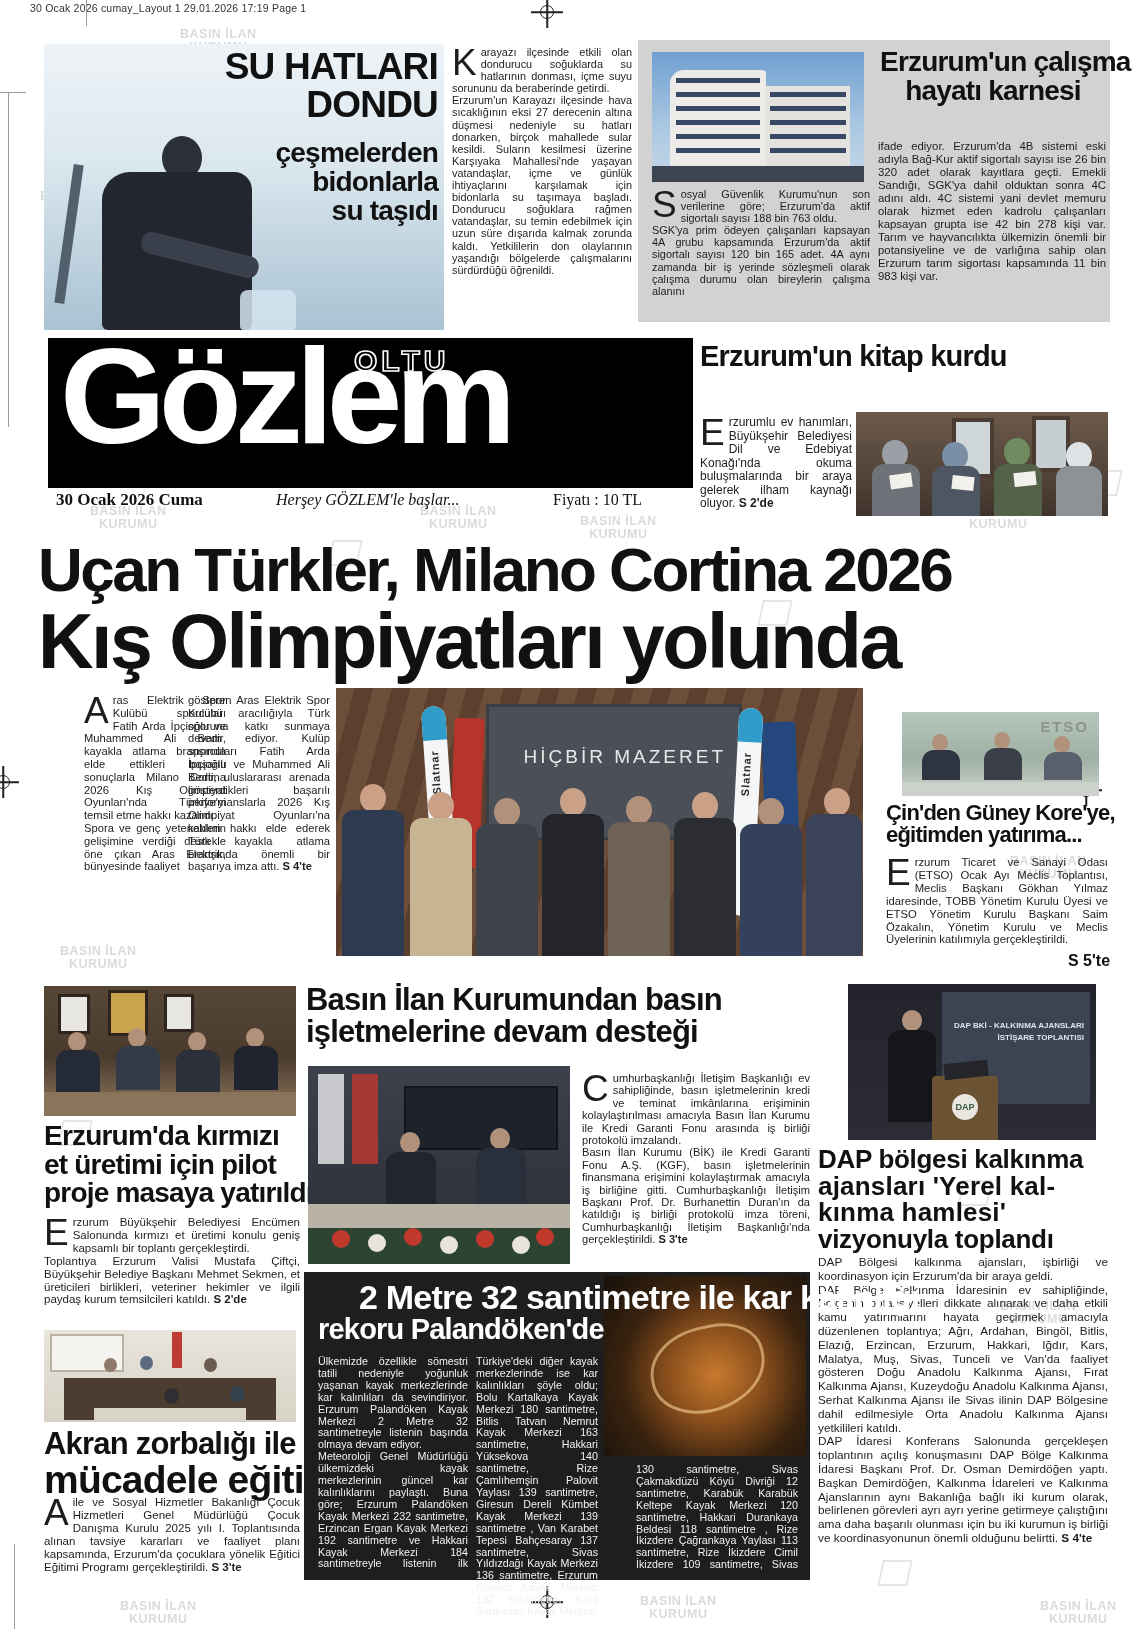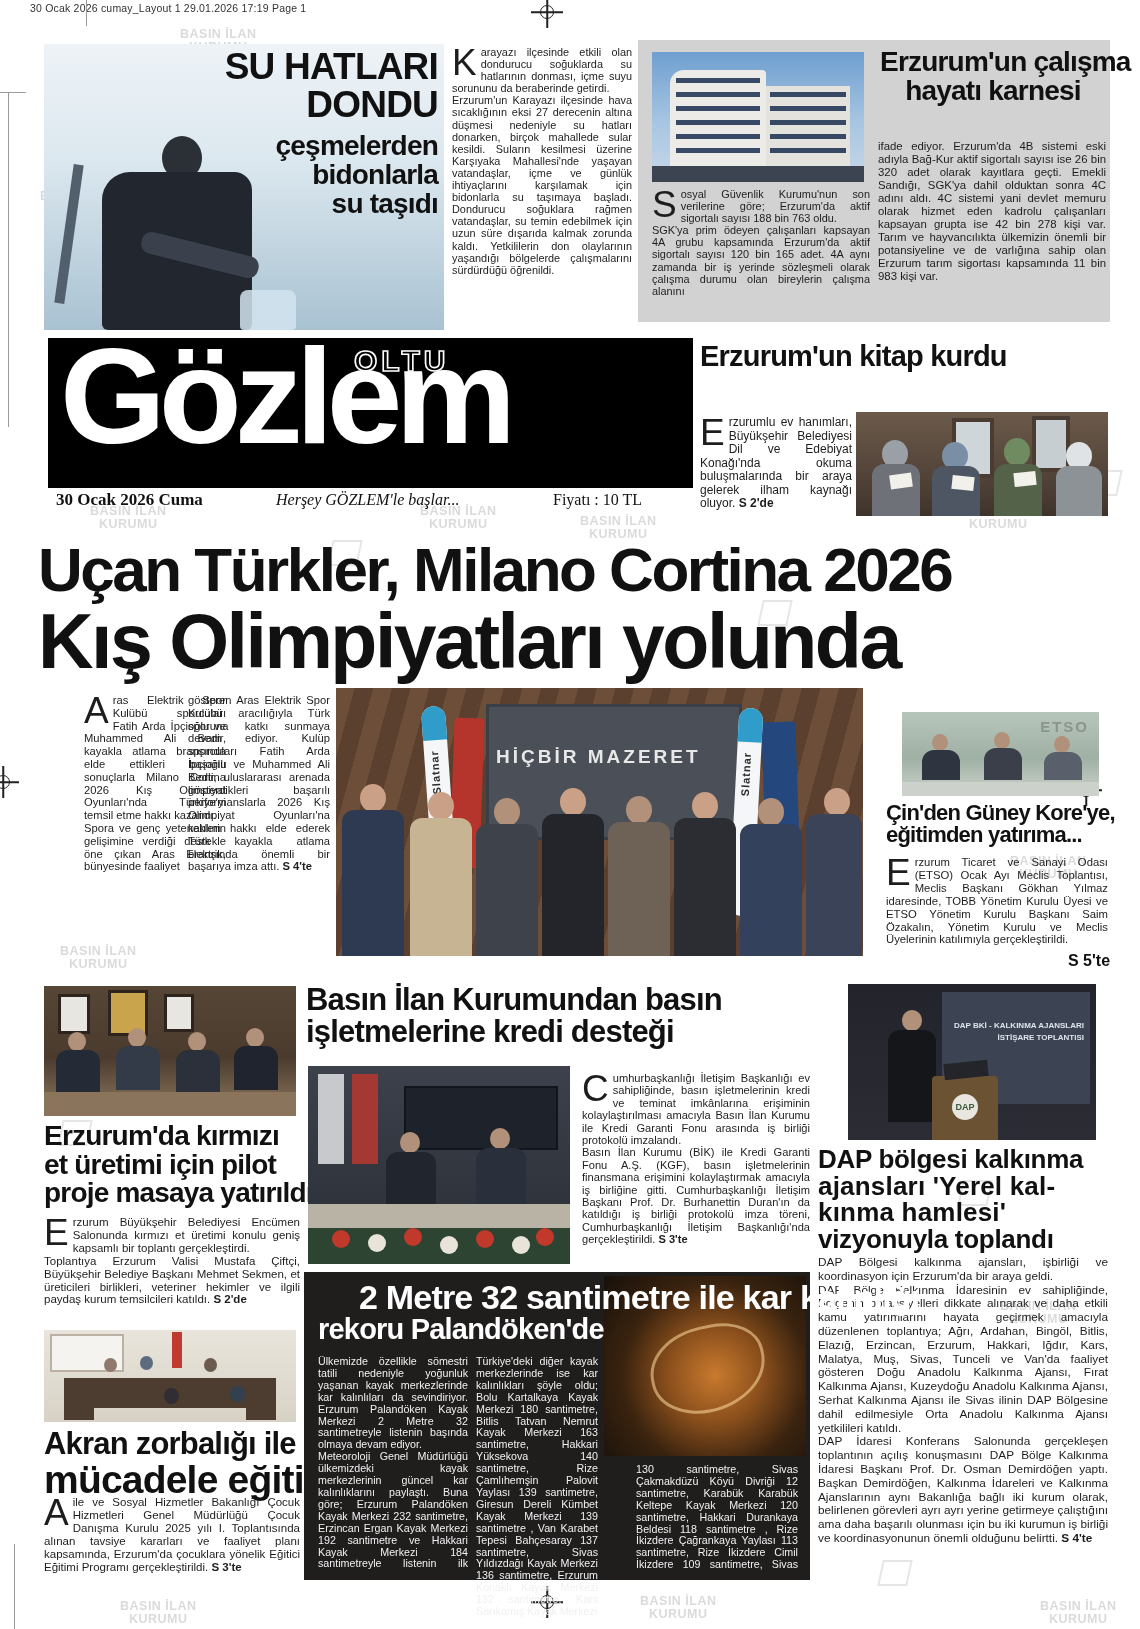--- a/index.html
+++ b/index.html
@@ -103,21 +103,21 @@
 
 <div class="photo" style="left:44px;top:44px;width:400px;height:286px;background:linear-gradient(180deg,#eef3f7 0%,#dce8ef 40%,#a9c2d2 100%);">
   <div class="head" style="left:118px;top:92px;width:40px;height:44px;background:#2b2f36;"></div>
   <div class="fig" style="left:58px;top:128px;width:150px;height:158px;background:#22262e;border-radius:28px 18px 6px 6px;"></div>
   <div class="shape" style="left:96px;top:200px;width:120px;height:22px;background:#3a414c;border-radius:10px;transform:rotate(14deg);"></div>
   <div class="shape" style="left:20px;top:120px;width:10px;height:140px;background:#51606c;transform:rotate(8deg);"></div>
   <div class="shape" style="left:196px;top:246px;width:56px;height:40px;background:rgba(210,228,238,.85);border-radius:8px 8px 4px 4px;"></div>
   <div class="hl" style="position:absolute;right:6px;top:4px;text-align:right;">
     <div style="font-size:37px;">SU HATLARI</div>
     <div style="font-size:37px;">DONDU</div>
-    <div style="font-size:28px;margin-top:9px;">çeşmelerden</div>
+    <div style="font-size:28px;margin-top:16px;">çeşmelerden</div>
     <div style="font-size:28px;">bidonlarla</div>
     <div style="font-size:28px;">su taşıdı</div>
   </div>
 </div>
 <div class="bcol dropcap" style="position:absolute;left:452px;top:46px;width:180px;height:286px;font-size:10.9px;line-height:12.1px;"><span>Karayazı ilçesinde etkili olan dondurucu soğuklarda su hatlarının donması, içme suyu sorununu da beraberinde getirdi.
 Erzurum'un Karayazı ilçesinde hava sıcaklığının eksi 27 derecenin altına düşmesi nedeniyle su hatları donarken, birçok mahallede sular kesildi. Suların kesilmesi üzerine Karşıyaka Mahallesi'nde yaşayan vatandaşlar, içme ve günlük ihtiyaçlarını karşılamak için bidonlarla su taşımaya başladı. Dondurucu soğuklara rağmen vatandaşlar, su temin edebilmek için uzun süre dışarıda kalmak zorunda kaldı. Yetkililerin don olaylarının yaşandığı bölgelerde çalışmalarını sürdürdüğü öğrenildi.</span></div>
 
 <div class="abs" style="left:638px;top:40px;width:472px;height:282px;background:#d2d2d2;">
   <div class="photo" style="left:14px;top:12px;width:212px;height:130px;background:linear-gradient(180deg,#6f9fd0 0%,#a8c6e2 55%,#c7d8e8 100%);">
     <div class="shape" style="left:18px;top:18px;width:96px;height:100px;background:#ecebe7;border-radius:14px 4px 0 0;"></div>
@@ -166,21 +166,21 @@
 </div>
 
 <div class="hl" style="position:absolute;left:38px;top:538px;font-size:62px;letter-spacing:-2.5px;white-space:nowrap;">Uçan Türkler, Milano Cortina 2026</div>
 <div class="hl" style="position:absolute;left:38px;top:602px;font-size:77px;letter-spacing:-2.5px;white-space:nowrap;">Kış Olimpiyatları yolunda</div>
 
 <div class="bcol dropcap" style="position:absolute;left:36px;top:694px;width:142px;height:288px;font-size:11.2px;line-height:12.8px;margin-left:48px;"><span>Aras Elektrik Spor Kulübü sporcuları Fatih Arda İpçioğlu ve Muhammed Ali Bedir, kayakla atlama branşında elde ettikleri başarılı sonuçlarla Milano Cortina 2026 Kış Olimpiyat Oyunları'nda Türkiye'yi temsil etme hakkı kazandı.
 Spora ve genç yeteneklerin gelişimine verdiği destekle öne çıkan Aras Elektrik, bünyesinde faaliyet</span></div>
 <div class="bcol" style="position:absolute;left:188px;top:694px;width:142px;height:288px;font-size:11.2px;line-height:12.8px;"><span>gösteren Aras Elektrik Spor Kulübü aracılığıyla Türk sporuna katkı sunmaya devam ediyor. Kulüp sporcuları Fatih Arda İpçioğlu ve Muhammed Ali Bedir, uluslararası arenada gösterdikleri başarılı performanslarla 2026 Kış Olimpiyat Oyunları'na katılım hakkı elde ederek Türk kayakla atlama branşında önemli bir başarıya imza attı.</span> <b class="pref">S 4'te</b></div>
 <div class="photo" style="left:336px;top:688px;width:527px;height:268px;background:repeating-linear-gradient(105deg,#6d4e39 0 18px,#5c402f 18px 36px);">
   <div class="shape" style="left:150px;top:16px;width:250px;height:130px;background:#4b5058;border:3px solid #3a3e45;"></div>
-  <div class="shape" style="left:160px;top:58px;width:230px;text-align:left;color:#e8e8e8;font-size:19px;font-weight:bold;letter-spacing:3px;">HİÇBİR MAZERET</div>
+  <div class="shape" style="left:160px;top:58px;width:230px;text-align:right;color:#e8e8e8;font-size:19px;font-weight:normal;letter-spacing:3px;">HİÇBİR MAZERET</div>
   <div class="shape" style="left:116px;top:30px;width:30px;height:150px;background:#b5342c;border-radius:4px;transform:rotate(2deg);"></div>
   <div class="shape" style="left:428px;top:34px;width:34px;height:160px;background:#24477e;border-radius:4px;transform:rotate(-2deg);"></div>
   <div class="ski" style="left:92px;top:18px;height:208px;transform:rotate(-4deg);">
       <span class="tip"></span>
       <span class="bn">Slatnar</span>
     </div>
   <div class="ski" style="left:398px;top:20px;height:208px;transform:rotate(3deg);">
       <span class="tip"></span>
       <span class="bn">Slatnar</span>
     </div>
@@ -254,21 +254,21 @@
   <div class="head" style="left:120px;top:58px;width:15px;height:16px;background:#2f2f33;"></div>
 </div>
 <div class="hl" style="position:absolute;left:44px;top:1428px;">
   <div style="font-size:31px;">Akran zorbalığı ile</div>
   <div style="font-size:39px;">mücadele eğitimi</div>
 </div>
 <div class="bcol dropcap" style="position:absolute;left:44px;top:1496px;width:256px;height:96px;font-size:11.5px;line-height:12.9px;"><span>Aile ve Sosyal Hizmetler Bakanlığı Çocuk Hizmetleri Genel Müdürlüğü Çocuk Danışma Kurulu 2025 yılı I. Toplantısında alınan tavsiye kararları ve faaliyet planı kapsamında, Erzurum'da çocuklara yönelik Eğitici Eğitimi Programı gerçekleştirildi.</span> <b class="pref">S 3'te</b></div>
 
 <div class="hl" style="position:absolute;left:306px;top:984px;">
   <div style="font-size:31px;">Basın İlan Kurumundan basın</div>
-  <div style="font-size:31px;">işletmelerine kredi desteği</div>
+  <div style="font-size:31px;">işletmelerine devam desteği</div>
 </div>
 <div class="photo" style="left:308px;top:1066px;width:262px;height:198px;background:linear-gradient(180deg,#3c414b 0%,#2e333c 70%,#27313a 100%);">
   <div class="shape" style="left:10px;top:8px;width:26px;height:90px;background:#c8c9cc;"></div>
   <div class="shape" style="left:44px;top:8px;width:26px;height:90px;background:#a43833;"></div>
   <div class="shape" style="left:96px;top:20px;width:150px;height:60px;background:#1d222b;border:2px solid #11151c;"></div>
   <div class="head" style="left:92px;top:66px;width:20px;height:21px;background:#b2917b;"></div>
   <div class="fig" style="left:78px;top:86px;width:50px;height:54px;background:#20252e;"></div>
   <div class="head" style="left:182px;top:62px;width:20px;height:21px;background:#b2917b;"></div>
   <div class="fig" style="left:168px;top:82px;width:50px;height:58px;background:#2a303b;"></div>
   <div class="shape" style="left:0;top:138px;width:100%;height:26px;background:#b9b3a6;"></div>

